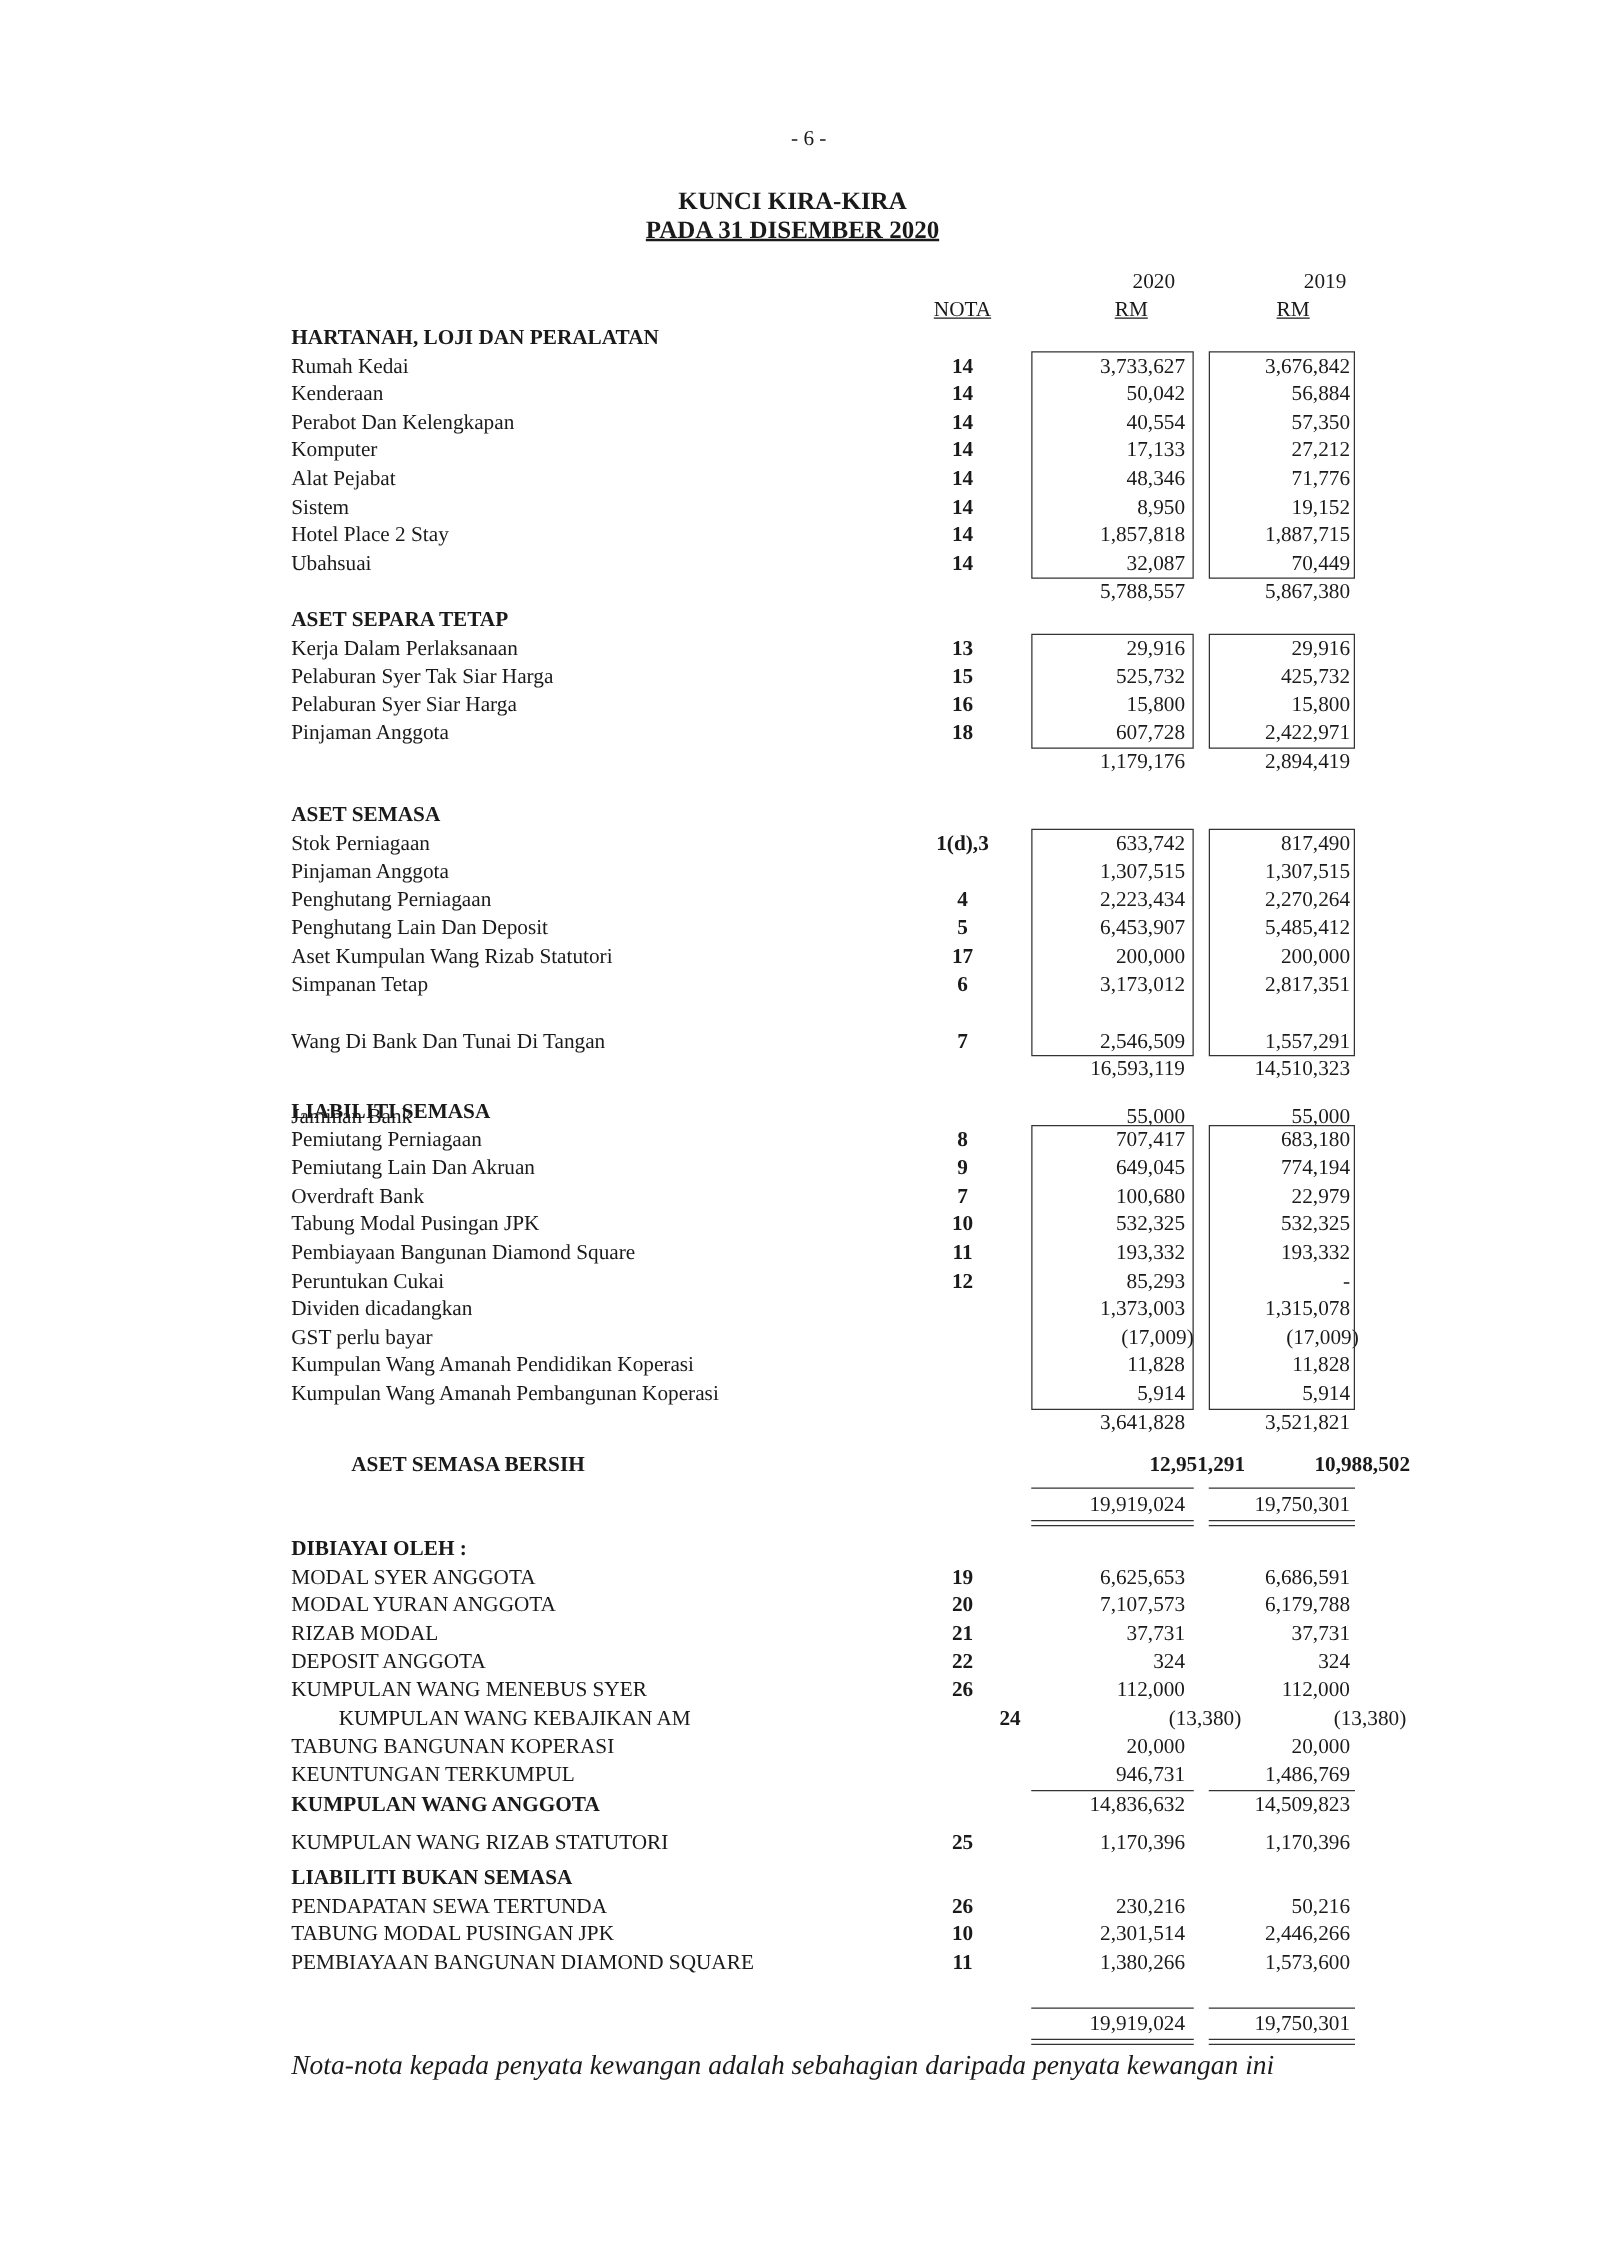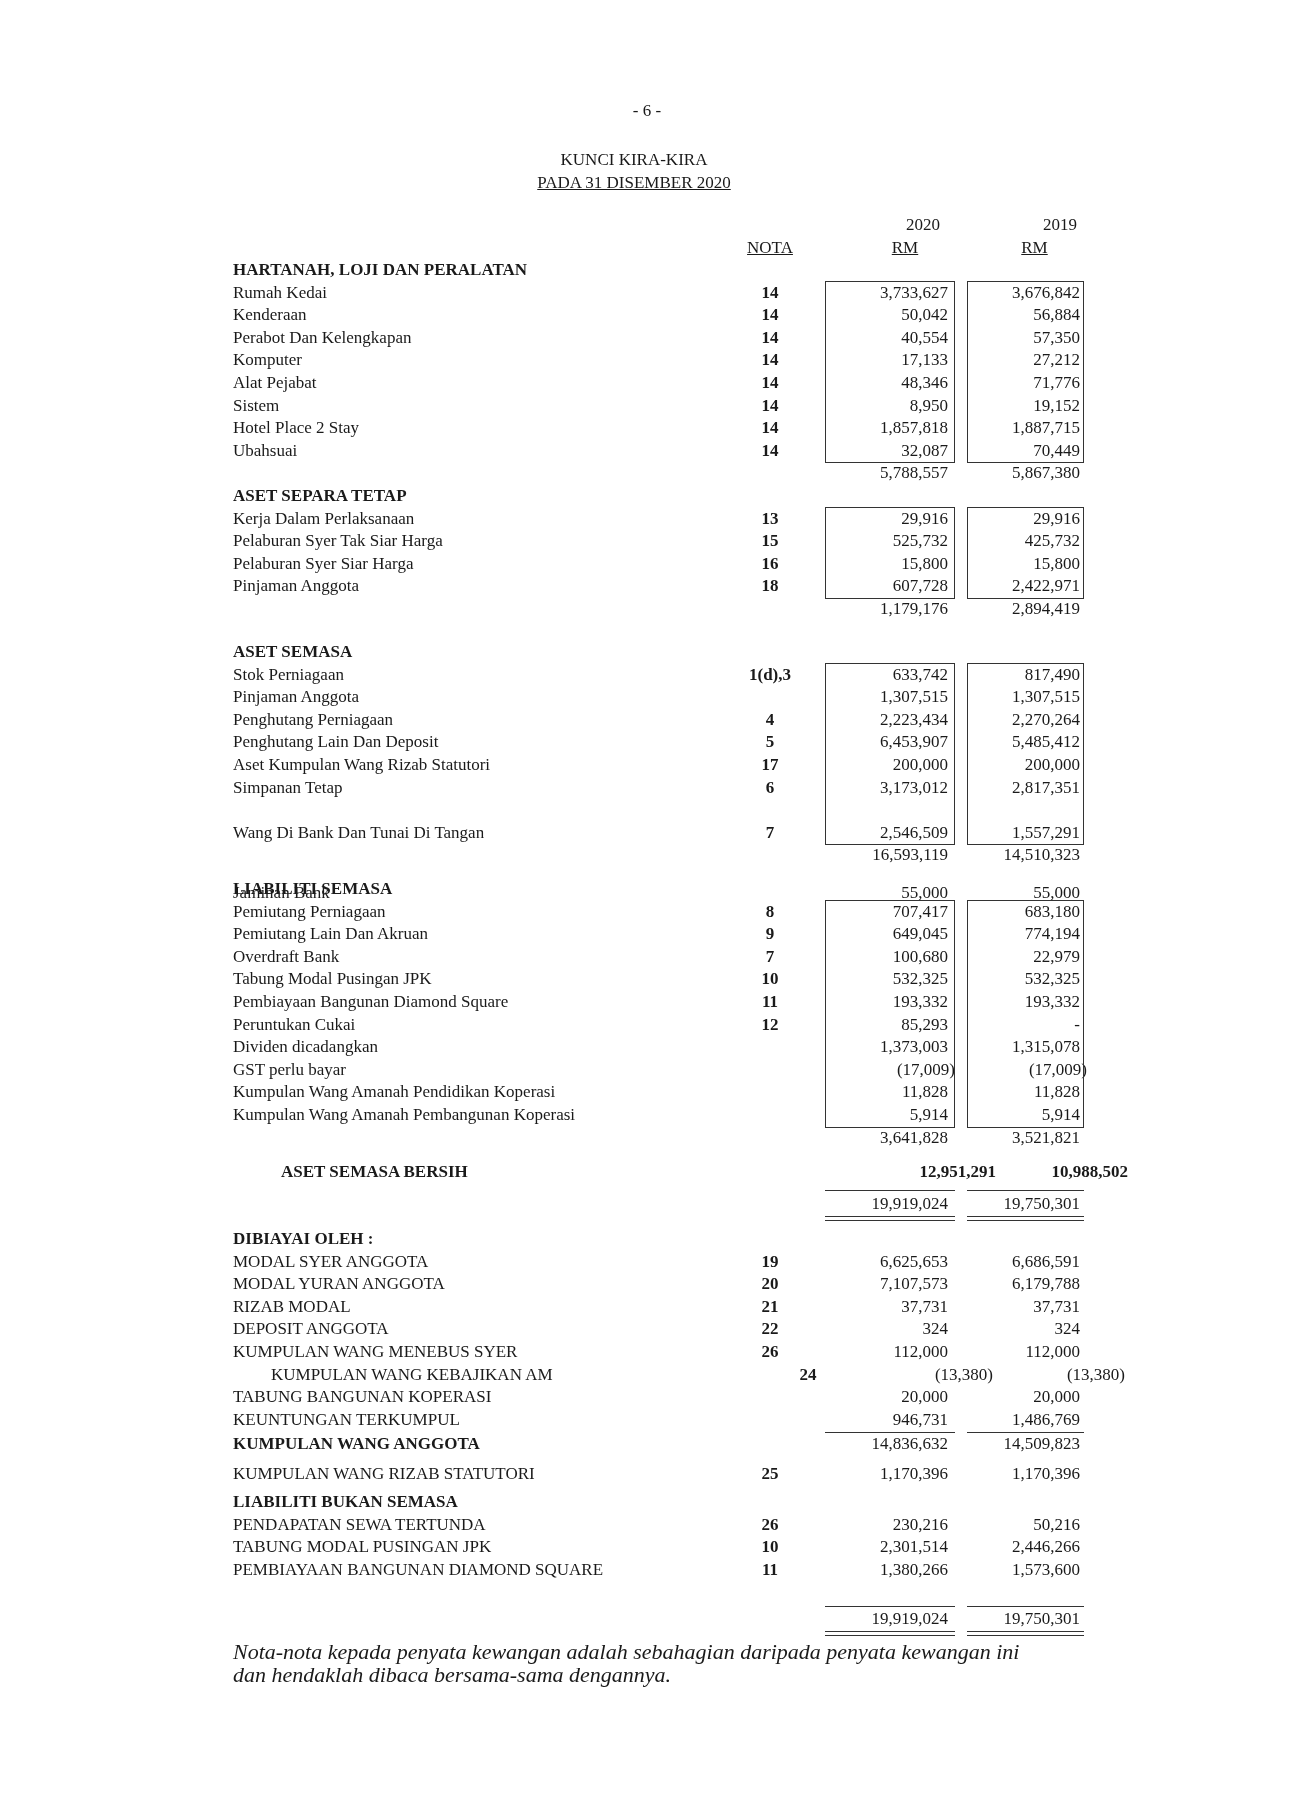--- a/index.html
+++ b/index.html
@@ -2,21 +2,21 @@
 <html><head>
 <meta charset="utf-8">
 <style>
   html, body { margin: 0; padding: 0; background: #ffffff; }
   body {
     width: 1294px; height: 1800px; position: relative; overflow: hidden;
     font-family: "Liberation Serif", "DejaVu Serif", serif;
     color: #1a1a1a; font-size: 17px;
   }
   .page-num { position: absolute; top: 101px; left: 0; width: 1294px; text-align: center; font-size: 17px; }
-  .title { position: absolute; left: 0; width: 1268px; text-align: center; font-weight: normal; font-size: 17px; }
+  .title { position: absolute; left: 0; width: 1268px; text-align: center; font-weight: bold; font-size: 20px; }
   .title1 { top: 150px; }
   .title2 { top: 173px; text-decoration: underline; }
 
   .colhead { position: absolute; font-size: 17px; text-align: right; }
   .u { text-decoration: underline; }
 
   .row { position: absolute; left: 0; width: 1294px; height: 22px; line-height: 22px; }
   .lbl { position: absolute; left: 233px; white-space: nowrap; }
   .hdr { font-weight: bold; }
   .bold { font-weight: bold; }
@@ -365,14 +365,13 @@
     <div class="row" style="top: 1608px;">
       <span class="v1">19,919,024</span>
       <span class="v2">19,750,301</span>
     </div>
     <div class="dline" style="left: 825px; top: 1631px; width: 130px;"></div>
     <div class="dline" style="left: 967px; top: 1631px; width: 117px;"></div>
   </div>
 
 <div class="footnote">
   <div>Nota-nota kepada penyata kewangan adalah sebahagian daripada penyata kewangan ini</div>
-  <div>dan hendaklah dibaca bersama-sama dengannya.</div>
 </div>
 
 </body></html>

